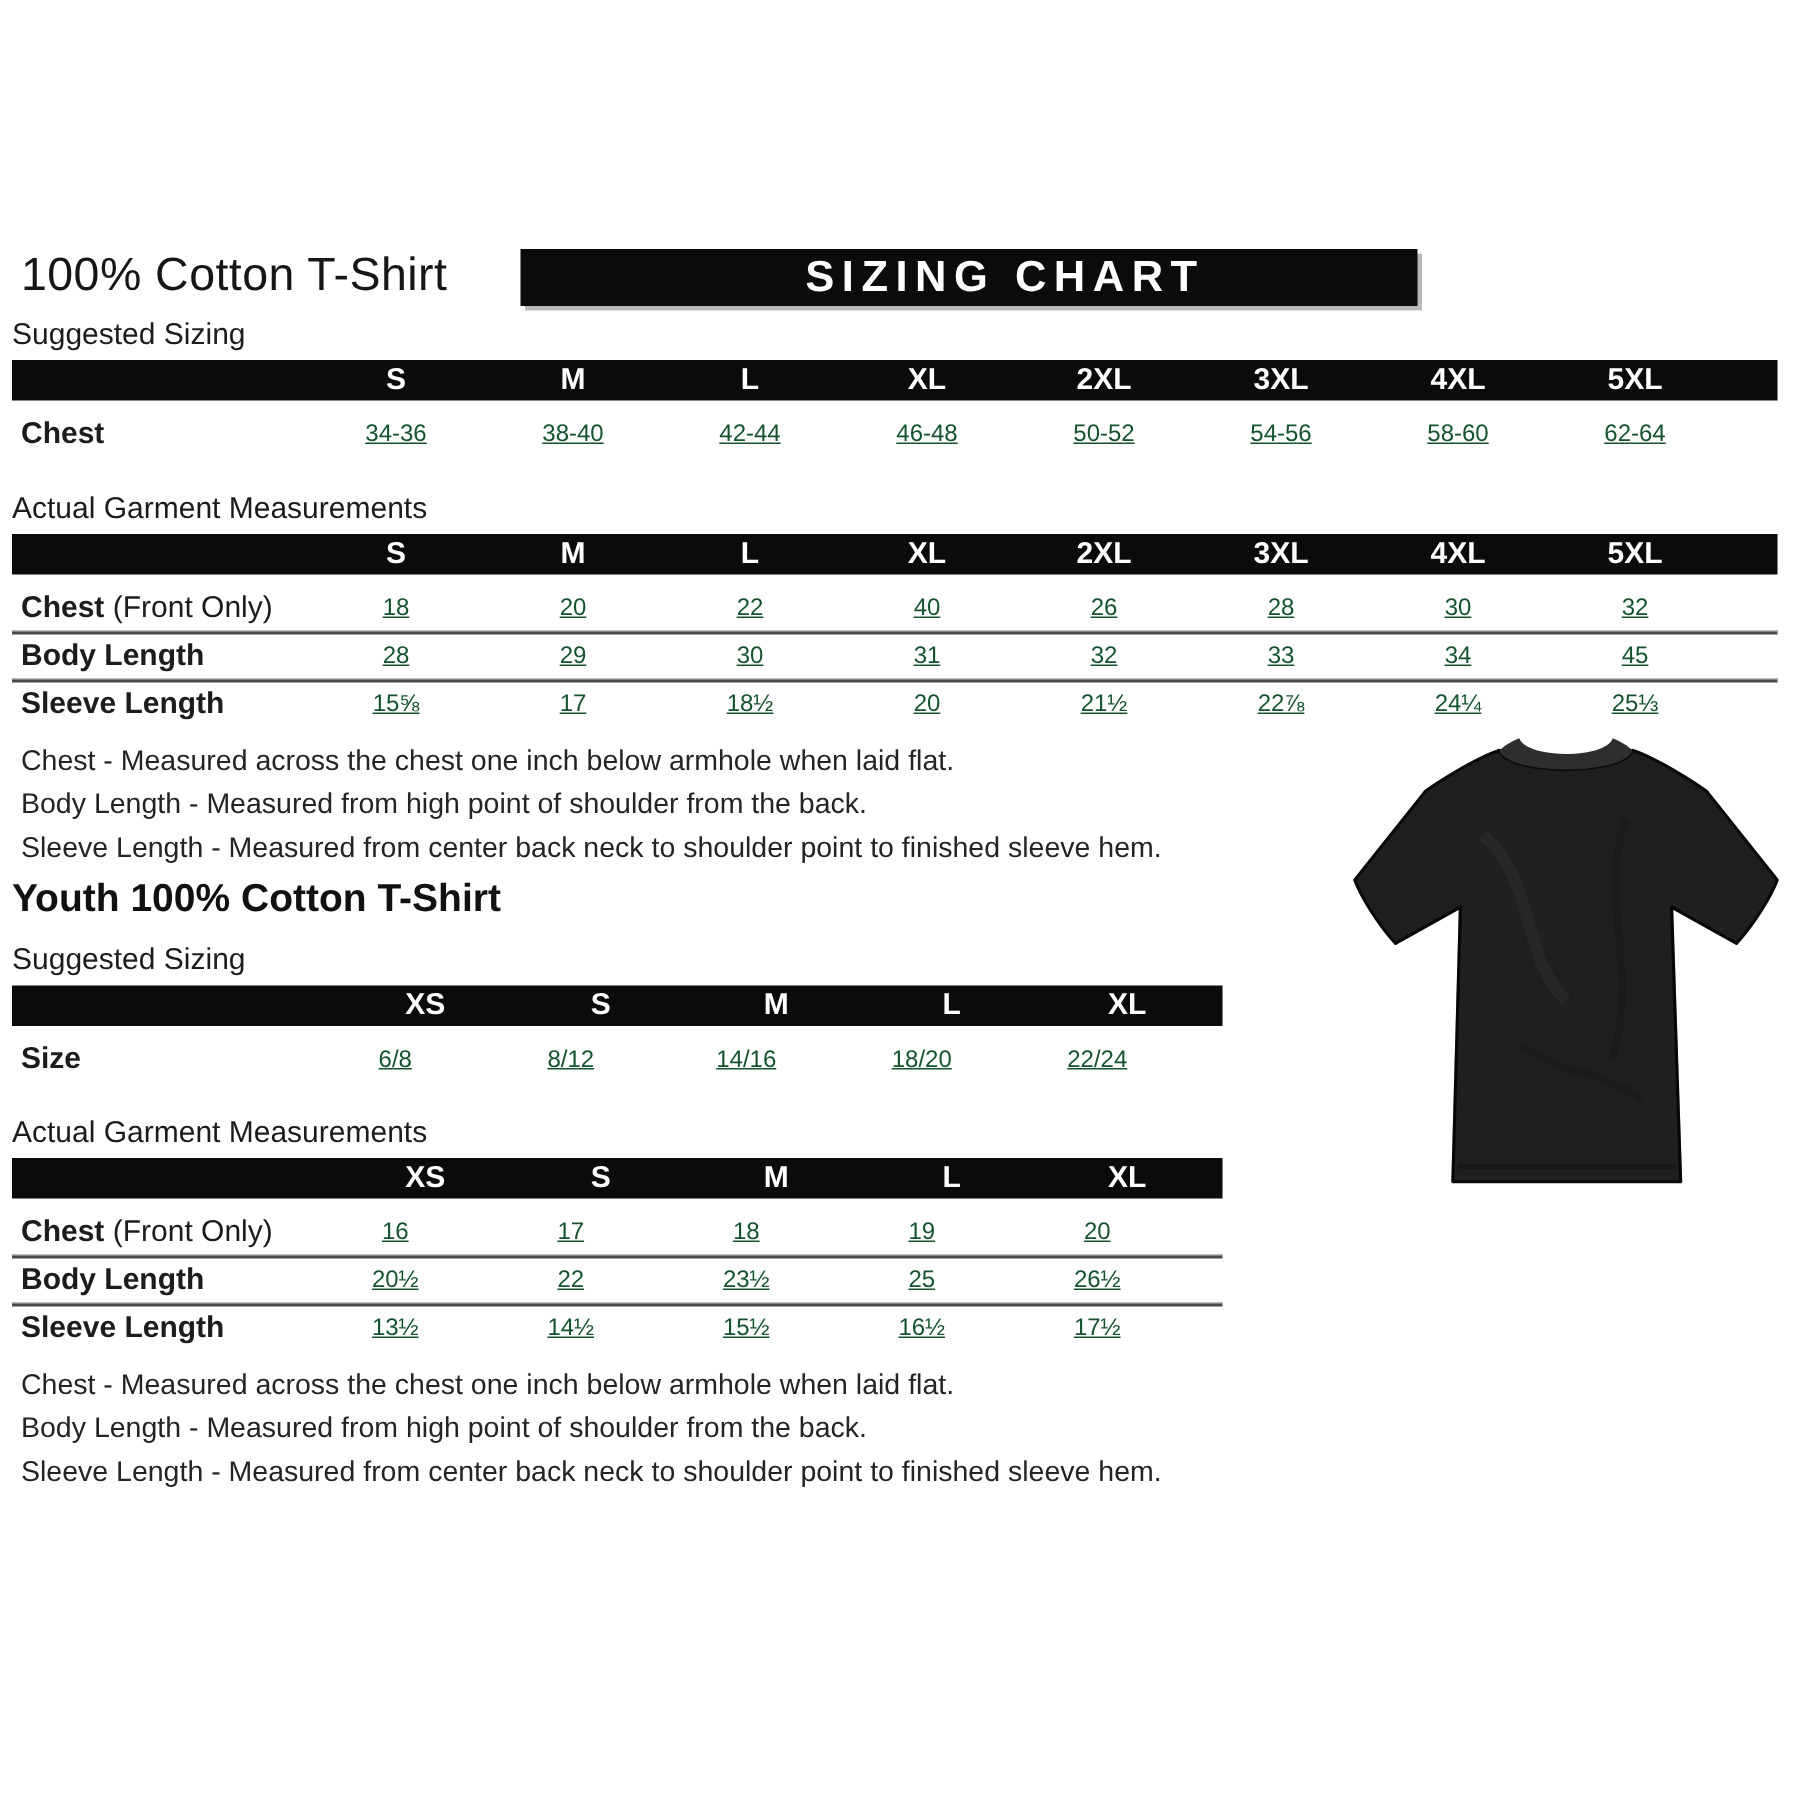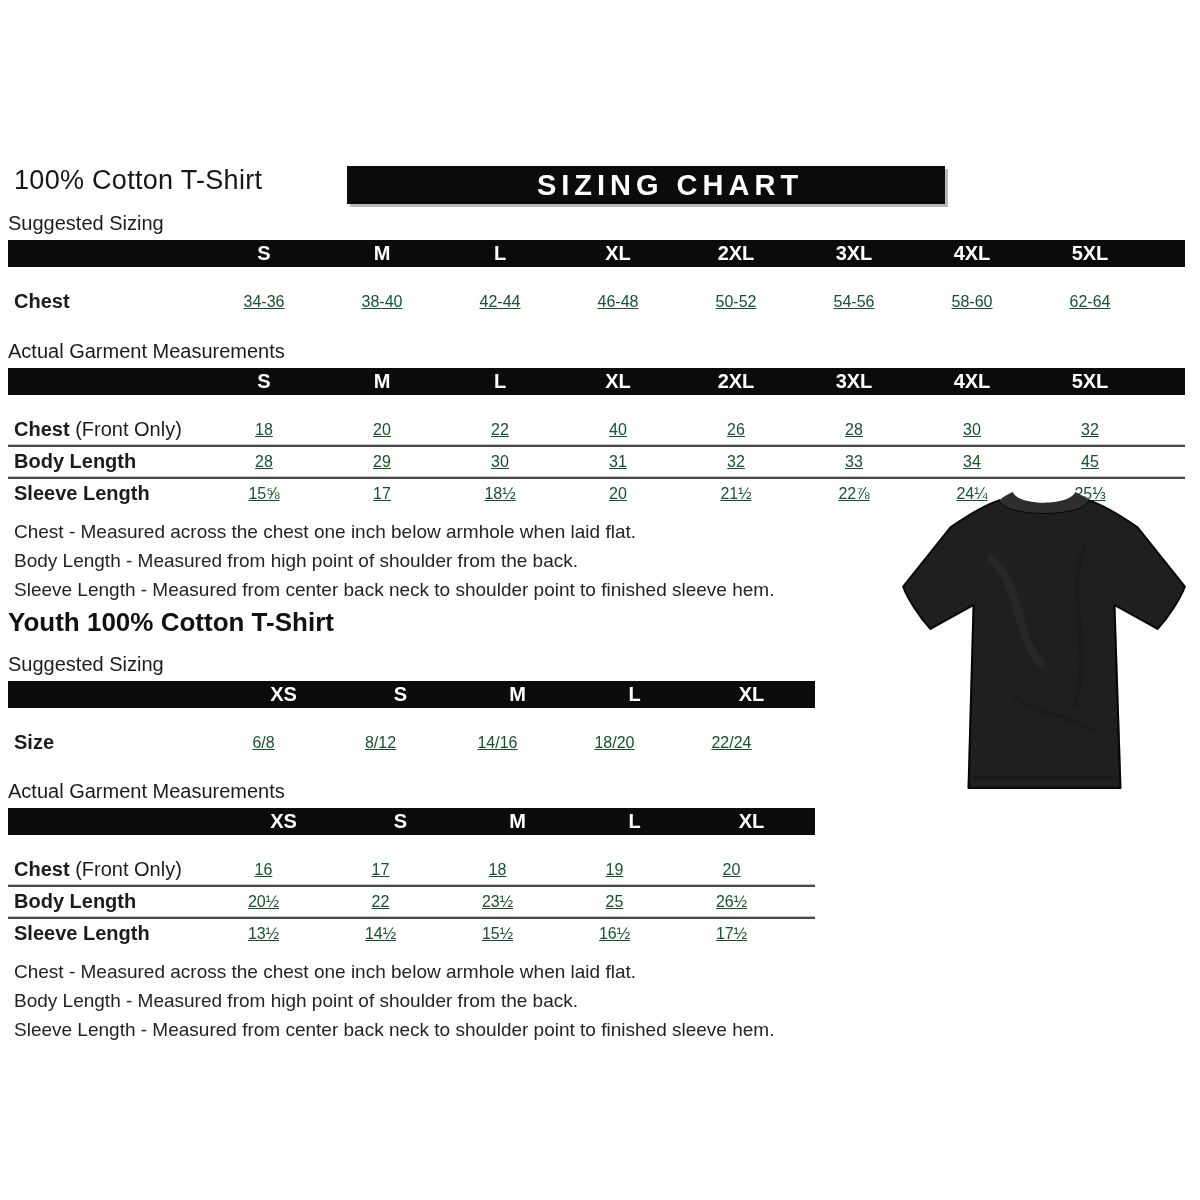--- a/index.html
+++ b/index.html
@@ -1,36 +1,36 @@
 <!DOCTYPE html>
 <html><head>
 <meta charset="utf-8">
 <style>
   html,body{margin:0;padding:0;background:#fff;}
   body{width:1200px;height:1200px;position:relative;font-family:"Liberation Sans",sans-serif;color:#1c1c1c;}
   .page{position:relative;width:1200px;height:1200px;box-sizing:border-box;padding-top:165px;overflow:hidden;}
   .header-row{position:relative;height:47px;}
-  .title{font-size:27px;font-weight:400;margin:0 0 0 14px;letter-spacing:0.3px;color:#161616;}
+  .title{font-size:31px;font-weight:400;margin:0 0 0 14px;letter-spacing:0.3px;color:#161616;}
   .banner{position:absolute;left:347px;top:1px;width:550px;height:38px;background:#0b0b0b;color:#fff;
           font-weight:bold;font-size:29px;letter-spacing:5px;text-align:center;line-height:39px;
           box-shadow:3px 3px 0 rgba(0,0,0,0.28);padding-left:48px;}
   .section-label{font-size:20px;margin:0 0 5px 8px;color:#1c1c1c;}
   .sl-1{margin-top:0;}
   .sl-2{margin-top:24px;}
   .sl-3{margin-top:15px;}
   .sl-4{margin-top:23px;}
   .bar{background:#0b0b0b;height:27px;margin-left:8px;}
   .w-a{width:1177px;}
   .w-y{width:787px;padding-left:20px;}
   .grid{display:grid;}
   .ga{grid-template-columns:197px repeat(8,118px);}
   .gy{grid-template-columns:197px repeat(5,117px);}
   .th{color:#fff;font-weight:bold;font-size:20px;text-align:center;line-height:27px;}
   .row{height:29px;align-items:center;margin-left:8px;}
-  .row-first{margin-top:20px;}
+  .row-first{margin-top:8px;}
   .rl{padding-left:6px;font-size:20px;white-space:pre;}
   .rl .b{font-weight:bold;}
   .td{text-align:center;font-size:16px;color:#14532d;text-decoration:underline;}
   .rule{height:2px;background:#4a4a4a;border-top:1px solid #bdbdbd;margin-left:8px;}
   .notes{margin:9px 0 0 14px;font-size:19px;line-height:29px;color:#242424;}
   .notes div{white-space:nowrap;}
   .youth-title{font-size:26px;font-weight:bold;margin:3px 0 0 8px;color:#111;}
   .tshirt{position:absolute;left:891px;top:476px;width:306px;height:332px;}
 </style>
 </head>

